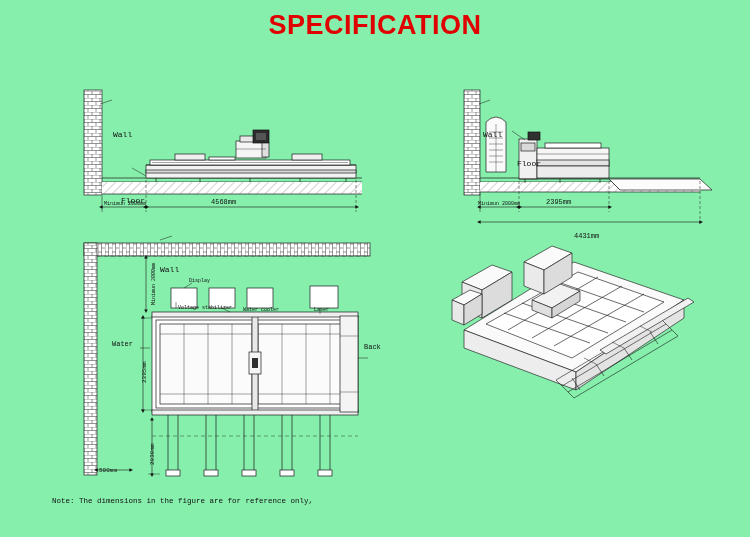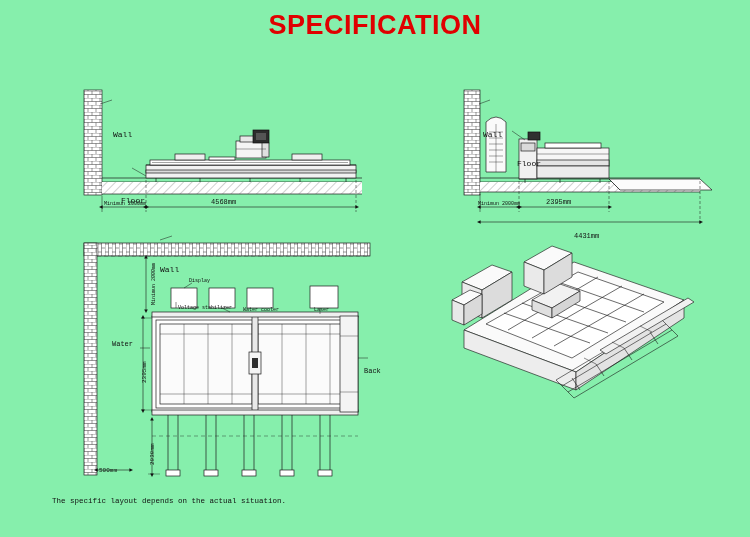--- a/index.html
+++ b/index.html
@@ -308,22 +308,22 @@
   <div class="lbl s7" style="left:546px; top:199px;">2395mm</div>
   <div class="lbl s7" style="left:574px; top:214px;margin-top:19px;">4431mm</div>
 
   <div class="lbl s8" style="left:160px; top:230px;">Wall</div>
   <div class="lbl s5 rot" style="left:152px; top:305px;">Minimun 2000mm</div>
   <div class="lbl s5" style="left:189px; top:279px;">Display</div>
   <div class="lbl s5" style="left:178px; top:306px;">Voltage stabilizer</div>
   <div class="lbl s5" style="left:243px; top:308px;">Water cooler</div>
   <div class="lbl s5" style="left:314px; top:308px;">Laser</div>
   <div class="lbl s7" style="left:112px; top:341px;">Water</div>
-  <div class="lbl s7" style="left:364px; top:368px;">Back</div>
+  <div class="lbl s7" style="left:364px; top:344px;">Back</div>
   <div class="lbl s6 rot" style="left:142px; top:383px;">2395mm</div>
   <div class="lbl s6 rot" style="left:150px; top:465px;">2030mm</div>
   <div class="lbl s6" style="left:99px; top:468px;">500mm</div>
 
   <div class="note">
-    <div>The specific layout depends on the actual situation.</div>
+    <div>Note: The dimensions in the figure are for reference only,</div>
   </div>
 
 </div>
 
 </body></html>

